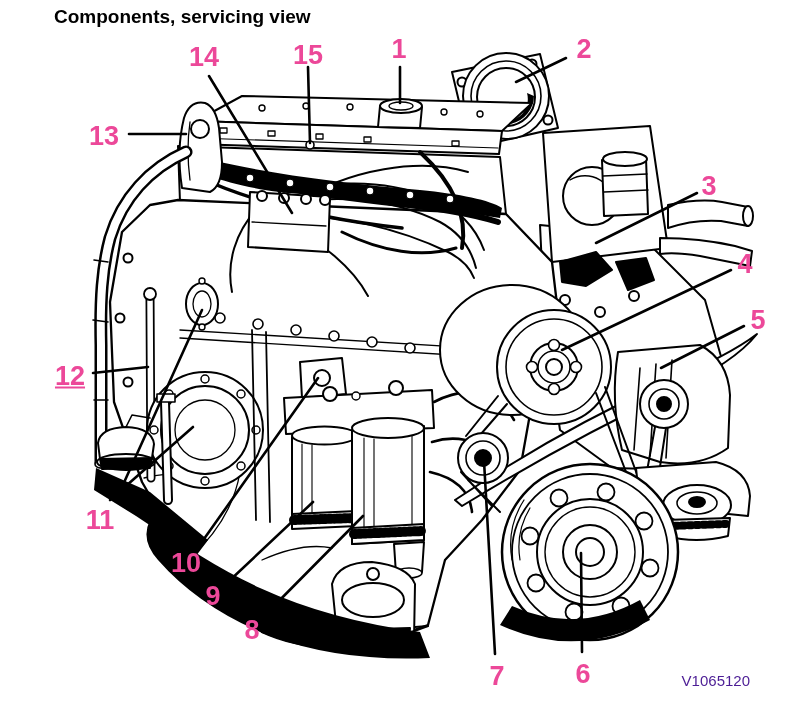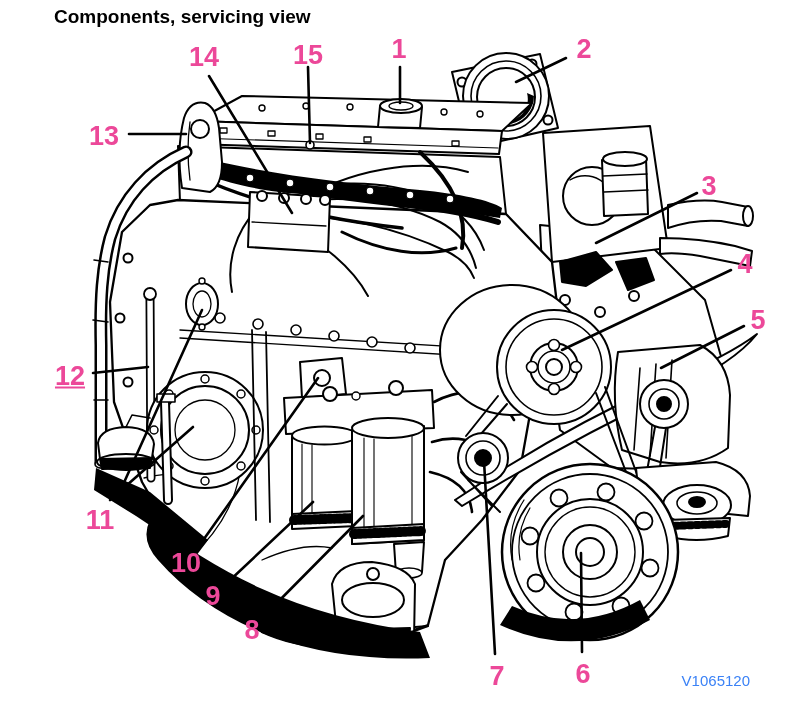--- a/index.html
+++ b/index.html
@@ -6,21 +6,21 @@
   #figure{
     position:relative;width:800px;height:720px;background:#fff;
     font-family:"Liberation Sans",sans-serif;overflow:hidden;border-radius:14px;
   }
   #fig-title{
     position:absolute;left:54px;top:6px;font-size:19px;font-weight:700;color:#000;
     letter-spacing:0;white-space:nowrap;
   }
   #fig-code{
     position:absolute;left:640px;top:672px;width:110px;text-align:right;
-    font-size:15px;font-weight:400;color:#3b82f6;
+    font-size:15px;font-weight:400;color:#4c1d95;
   }
   #art{position:absolute;left:0;top:0;z-index:1;}
   .callout{
     position:absolute;transform:translate(-50%,-50%);z-index:3;
     font-size:27px;font-weight:700;color:#ec4899;line-height:1;white-space:nowrap;
   }
 </style>
 </head>
 <body>
 

